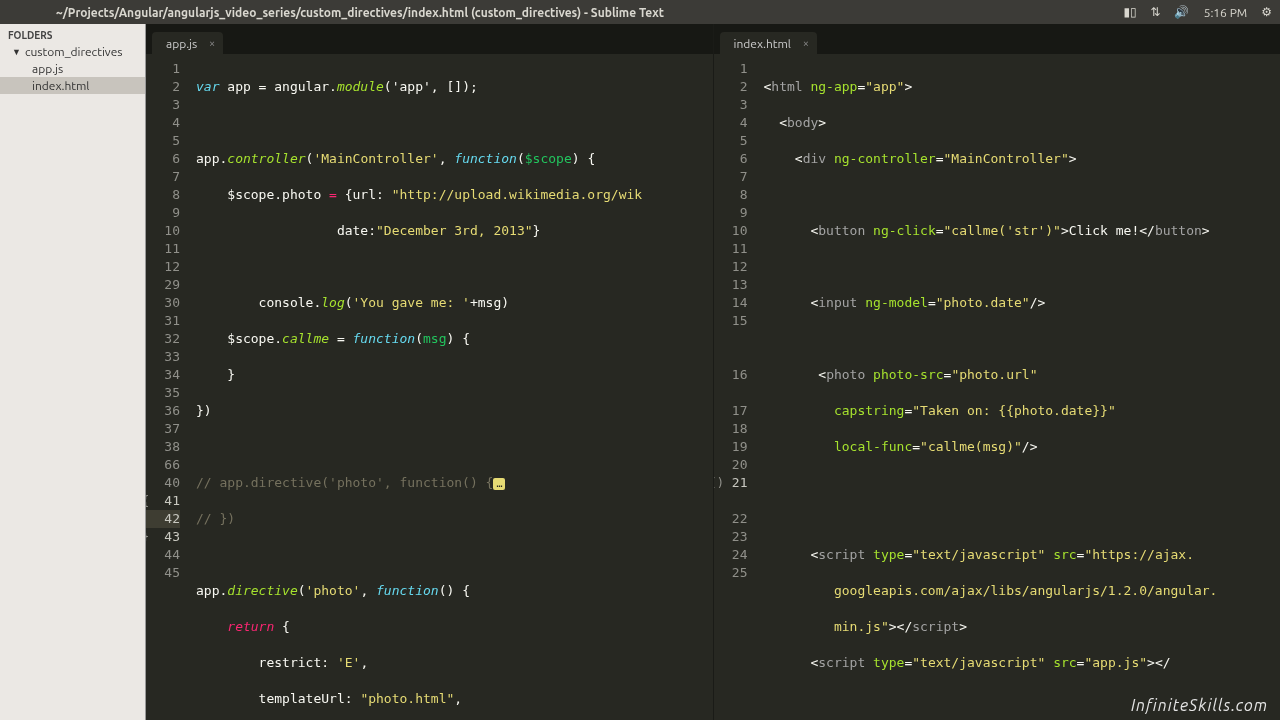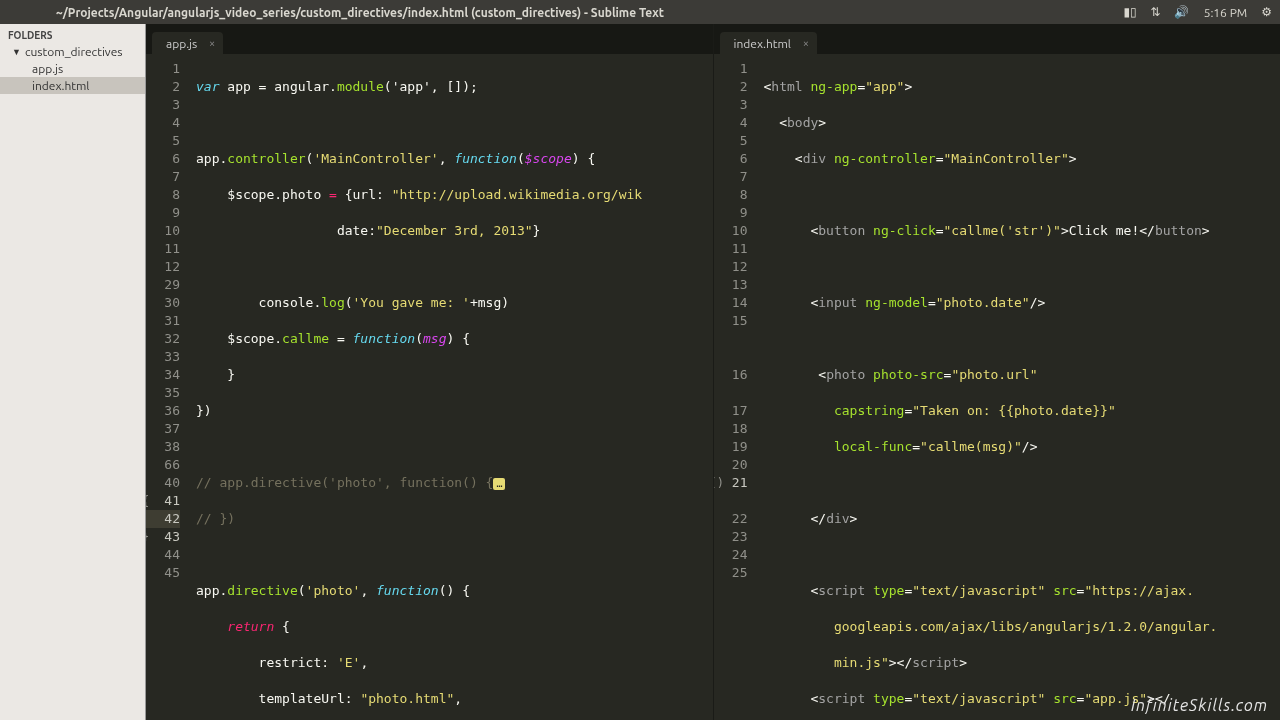--- a/index.html
+++ b/index.html
@@ -121,23 +121,23 @@
   padding-top: 6px;
   padding-left: 4px;
   white-space: pre;
   color: #f8f8f2;
   position: relative;
 }
 .code .line { height: 18px; }
 .c-keyword { color: #f92672; font-style: italic; }
 .c-storage { color: #66d9ef; font-style: italic; }
 .c-string  { color: #e6db74; }
-.c-funcname{ color: #a6e22e; }
+.c-funcname{ color: #a6e22e; font-style: italic; }
 .c-comment { color: #75715e; }
-.c-param   { color: #d946ef; font-style: italic; }
+.c-param   { color: #22c55e; }
 .c-tag     { color: #a3a3a3; }
 .c-attr    { color: #a6e22e; }
 .active-line-bg { background: #3e3d32; }
 .fold-marker {
   display: inline-block;
   background: #e6db74;
   color: #272822;
   border-radius: 2px;
   font-size: 10px;
   padding: 0 3px;
@@ -299,21 +299,20 @@
 <div class="line"><span>    &lt;</span><span class="c-tag">div</span><span> </span><span class="c-attr">ng-controller</span><span>=</span><span class="c-string">"MainController"</span><span>&gt;</span></div>
 <div class="line"></div>
 <div class="line"><span>      &lt;</span><span class="c-tag">button</span><span> </span><span class="c-attr">ng-click</span><span>=</span><span class="c-string">"callme('str')"</span><span>&gt;Click me!&lt;/</span><span class="c-tag">button</span><span>&gt;</span></div>
 <div class="line"></div>
 <div class="line"><span>      &lt;</span><span class="c-tag">input</span><span> </span><span class="c-attr">ng-model</span><span>=</span><span class="c-string">"photo.date"</span><span>/&gt;</span></div>
 <div class="line"></div>
 <div class="line"><span>       &lt;</span><span class="c-tag">photo</span><span> </span><span class="c-attr">photo-src</span><span>=</span><span class="c-string">"photo.url"</span></div>
 <div class="line"><span>         </span><span class="c-attr">capstring</span><span>=</span><span class="c-string">"Taken on: {{photo.date}}"</span></div>
 <div class="line"><span>         </span><span class="c-attr">local-func</span><span>=</span><span class="c-string">"callme(msg)"</span><span>/&gt;</span></div>
 <div class="line"></div>
-<div class="line"><span>      &lt;/</span><span class="c-tag">div</span><span>&gt;</span></div>
 <div class="line"></div>
 <div class="line"><span>      &lt;</span><span class="c-tag">script</span><span> </span><span class="c-attr">type</span><span>=</span><span class="c-string">"text/javascript"</span><span> </span><span class="c-attr">src</span><span>=</span><span class="c-string">"https://ajax.</span></div>
 <div class="line"><span class="c-string">         googleapis.com/ajax/libs/angularjs/1.2.0/angular.</span></div>
 <div class="line"><span class="c-string">         min.js"</span><span>&gt;&lt;/</span><span class="c-tag">script</span><span>&gt;</span></div>
 <div class="line"><span>      &lt;</span><span class="c-tag">script</span><span> </span><span class="c-attr">type</span><span>=</span><span class="c-string">"text/javascript"</span><span> </span><span class="c-attr">src</span><span>=</span><span class="c-string">"app.js"</span><span>&gt;&lt;/</span></div>
 
 
 
 
 

